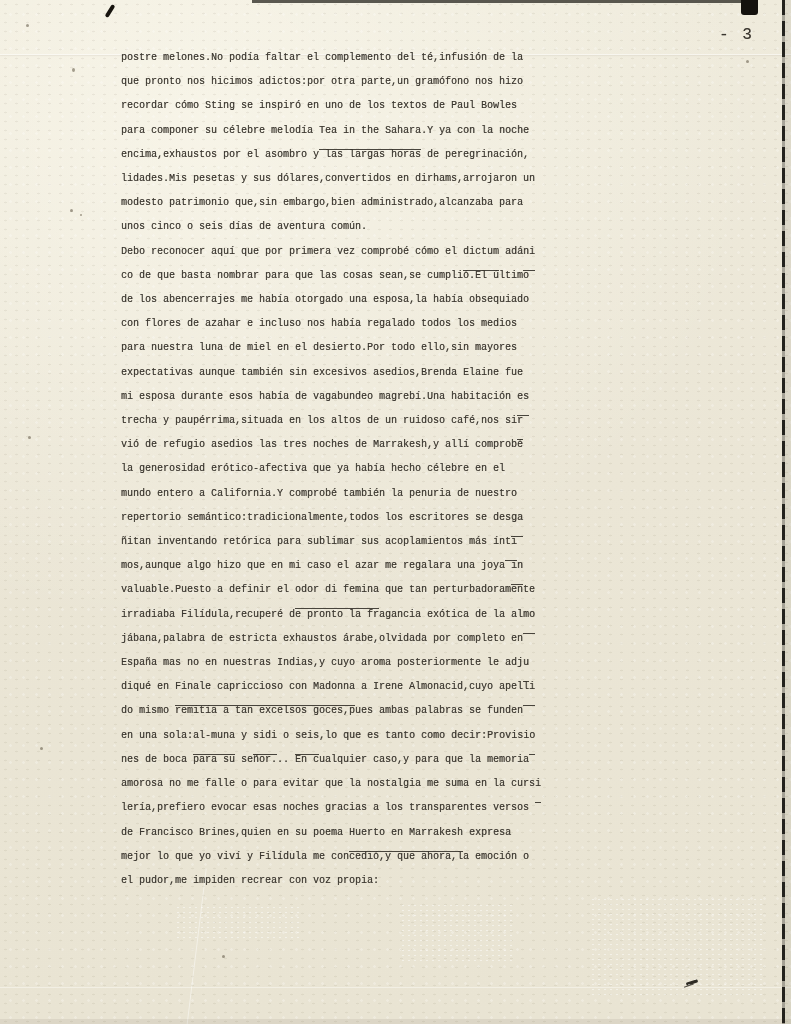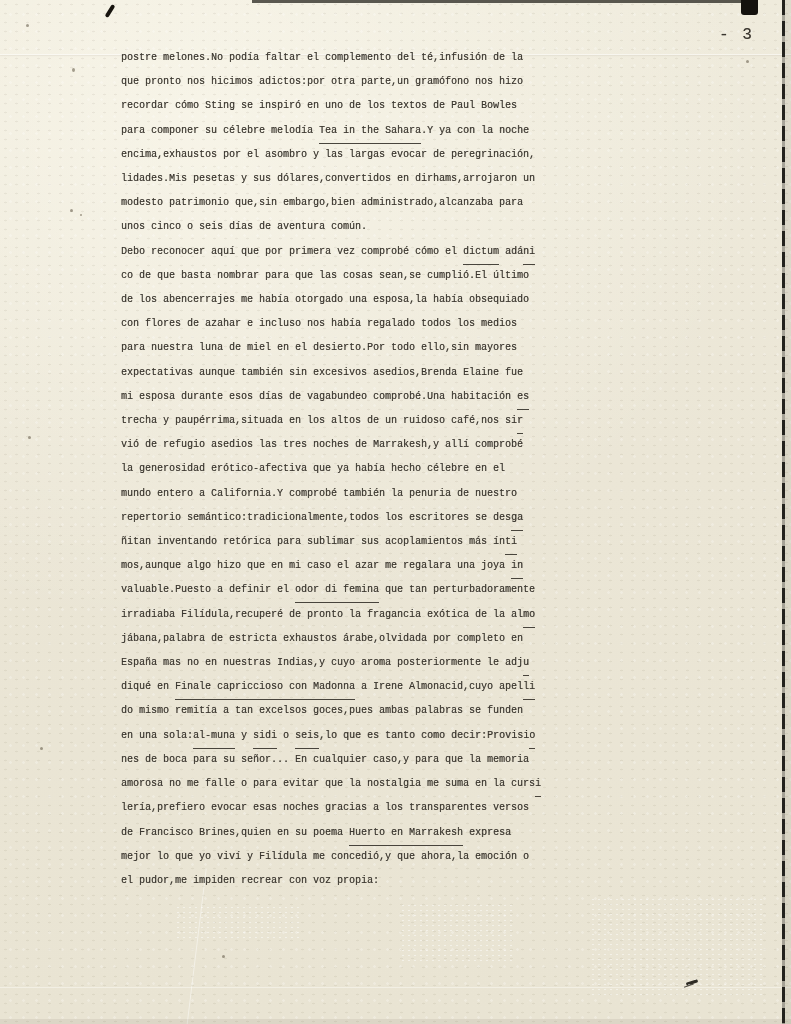--- a/index.html
+++ b/index.html
@@ -26,21 +26,21 @@
     background-size:13px 17px;background-position:4px 6px;
   }
   .textblock{
     position:absolute;left:121px;top:46px;width:664px;
     font-size:10px;line-height:24.2px;
     color:#3a362f;
     text-shadow:.3px .4px .6px rgba(62,56,46,.55);
   }
   .line{white-space:pre-wrap;}
   .seg{}
-  .u{border-bottom:1.6px solid rgba(58,54,47,.92);padding-bottom:7px;}
+  .u{border-bottom:1.6px solid rgba(58,54,47,.92);padding-bottom:13px;}
   .pagenum{
     position:absolute;left:719px;top:26px;
     font-size:16px;color:#3a362f;letter-spacing:2px;
     text-shadow:.3px .4px .6px rgba(62,56,46,.5);
   }
   
   .edge-right{
     position:absolute;left:782px;top:0;width:3px;height:1024px;
     background:repeating-linear-gradient(180deg,#23221d 0 15px,rgba(35,34,29,.35) 15px 21px);
   }
@@ -72,31 +72,31 @@
   <div class="crease-h2"></div>
   <div class="crease-v"></div>
 
   <div class="pagenum">- 3</div>
 
   <div class="textblock" style="color: rgb(58, 54, 47);">
       <div class="line"><span class="seg">postre melones.No podía faltar el complemento del té,infusión de la</span></div>
       <div class="line"><span class="seg">que pronto nos hicimos adictos:por otra parte,un gramófono nos hizo</span></div>
       <div class="line"><span class="seg">recordar cómo Sting se inspiró en uno de los textos de Paul Bowles</span></div>
       <div class="line"><span class="seg">para componer su célebre melodía </span><span class="seg u">Tea in the Sahara</span><span class="seg">.Y ya con la noche</span></div>
-      <div class="line"><span class="seg">encima,exhaustos por el asombro y las largas evocar de peregrinación,</span></div>
+      <div class="line"><span class="seg">encima,exhaustos por el asombro y las largas horas de peregrinación,</span></div>
       <div class="line"><span class="seg">lidades.Mis pesetas y sus dólares,convertidos en dirhams,arrojaron un</span></div>
       <div class="line"><span class="seg">modesto patrimonio que,sin embargo,bien administrado,alcanzaba para</span></div>
       <div class="line"><span class="seg">unos cinco o seis días de aventura común.</span></div>
       <div class="line"><span class="seg">Debo reconocer aquí que por primera vez comprobé cómo el </span><span class="seg u">dictum</span><span class="seg"> adá</span><span class="seg u">ni</span></div>
       <div class="line"><span class="seg">co de que basta nombrar para que las cosas sean,se cumplió.El último</span></div>
       <div class="line"><span class="seg">de los abencerrajes me había otorgado una esposa,la había obsequiado</span></div>
       <div class="line"><span class="seg">con flores de azahar e incluso nos había regalado todos los medios</span></div>
       <div class="line"><span class="seg">para nuestra luna de miel en el desierto.Por todo ello,sin mayores</span></div>
       <div class="line"><span class="seg">expectativas aunque también sin excesivos asedios,Brenda Elaine fue</span></div>
-      <div class="line"><span class="seg">mi esposa durante esos días de vagabundeo comprobé.Una habitación </span><span class="seg u">es</span></div>
+      <div class="line"><span class="seg">mi esposa durante esos había de vagabundeo magrebí.Una habitación </span><span class="seg u">es</span></div>
       <div class="line"><span class="seg">trecha y paupérrima,situada en los altos de un ruidoso café,nos si</span><span class="seg u">r</span></div>
       <div class="line"><span class="seg">vió de refugio asedios las tres noches de Marrakesh,y allí comprobé</span></div>
       <div class="line"><span class="seg">la generosidad erótico-afectiva que ya había hecho célebre en el</span></div>
       <div class="line"><span class="seg">mundo entero a California.Y comprobé también la penuria de nuestro</span></div>
       <div class="line"><span class="seg">repertorio semántico:tradicionalmente,todos los escritores se des</span><span class="seg u">ga</span></div>
       <div class="line"><span class="seg">ñitan inventando retórica para sublimar sus acoplamientos más ín</span><span class="seg u">ti</span></div>
       <div class="line"><span class="seg">mos,aunque algo hizo que en mi caso el azar me regalara una joya </span><span class="seg u">in</span></div>
       <div class="line"><span class="seg">valuable.Puesto a definir el </span><span class="seg u">odor di femina</span><span class="seg"> que tan perturbadoramente</span></div>
       <div class="line"><span class="seg">irradiaba Filídula,recuperé de pronto la fragancia exótica de la al</span><span class="seg u">mo</span></div>
       <div class="line"><span class="seg">jábana,palabra de estricta exhaustos árabe,olvidada por completo en</span></div>

